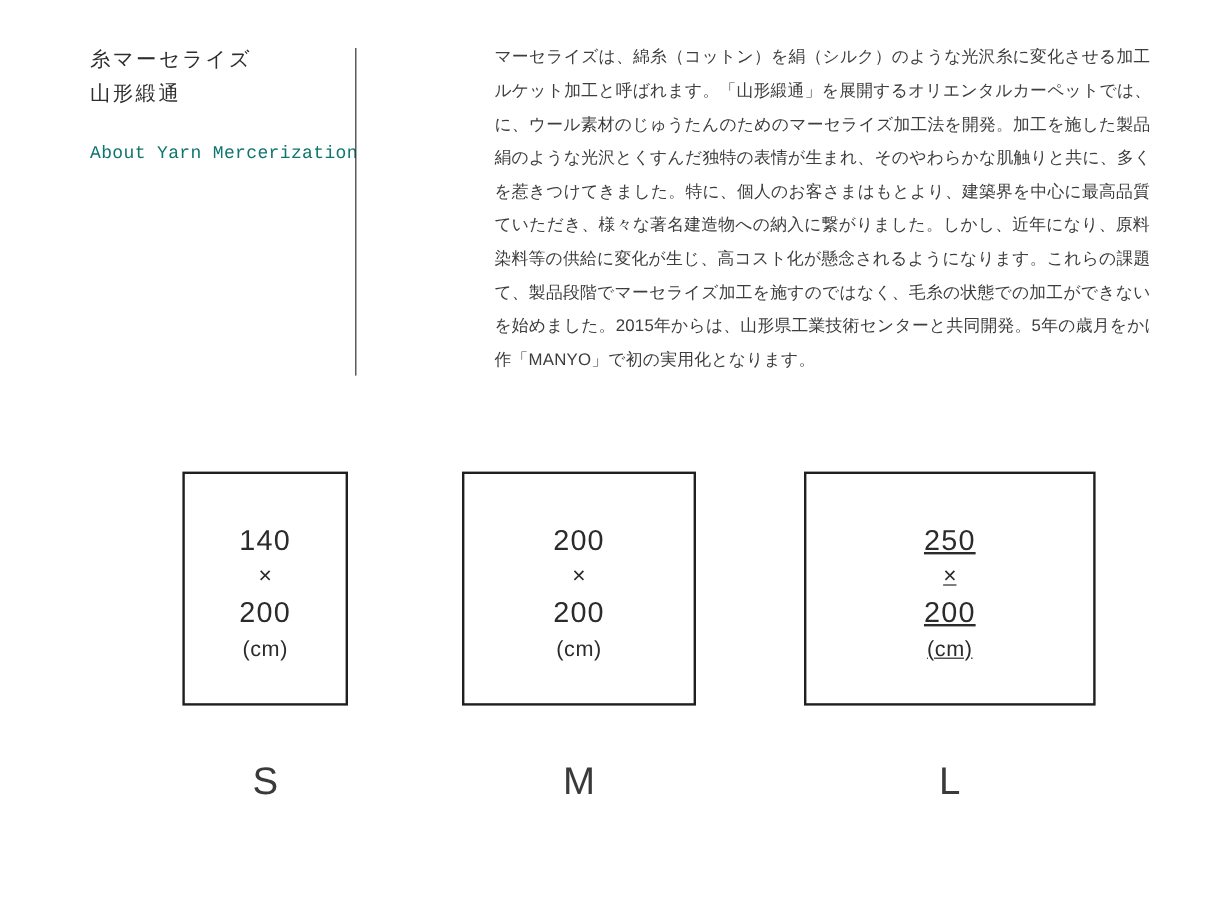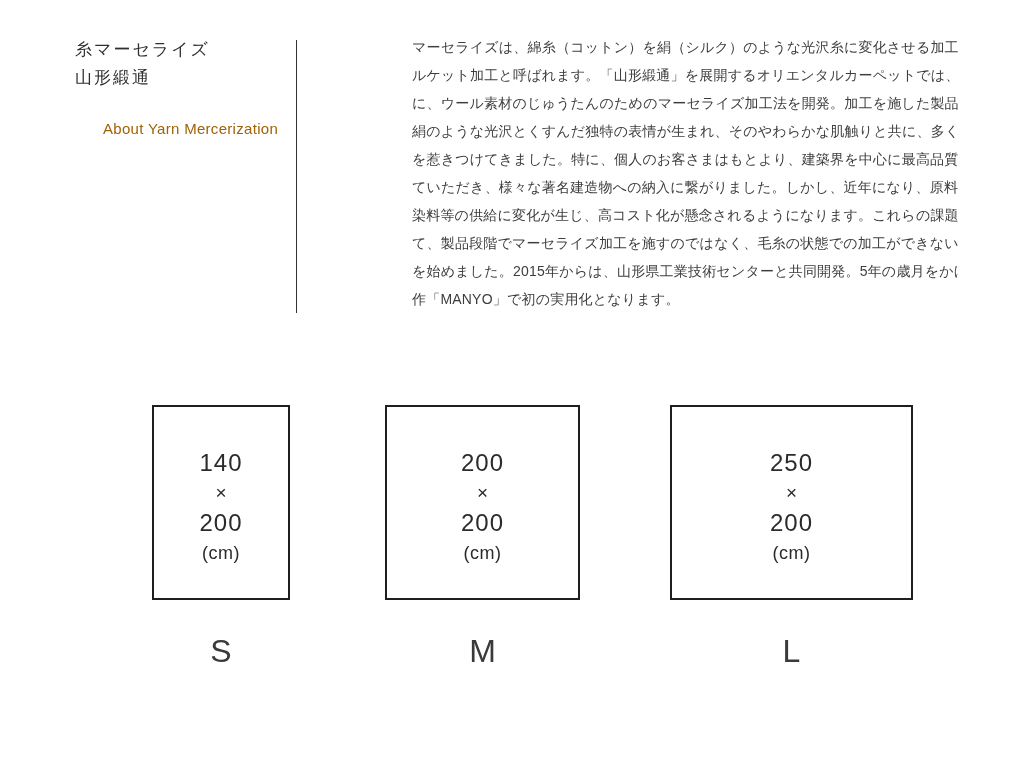--- a/index.html
+++ b/index.html
@@ -25,25 +25,24 @@
   }
   .heading .ja-line {
     font-family: "Liberation Serif", "DejaVu Serif", serif;
     font-size: 17px;
     line-height: 28px;
     letter-spacing: 2px;
     color: #2f2f2f;
   }
   .heading .en {
     margin-top: 28px;
-    font-family: Liberation Sans, sans-serif;
+    font-family: Liberation Mono, monospace;
     font-size: 15px;
     letter-spacing: 0.3px;
-    color: #a16207;
-    margin-left: 28px;
+    color: #0f766e;
   }
 
   
   .divider {
     position: absolute;
     left: 296px;
     top: 40px;
     width: 1px;
     height: 273px;
     background: #333333;
@@ -68,35 +67,35 @@
     overflow: hidden;
   }
   .article .line.last {
     text-align: right;
     text-align-last: left;
   }
 
   
   .size-card {
     position: absolute;
-    top: 405px;
+    top: 393px;
     height: 195px;
     border: 2px solid #1f1f1f;
     box-sizing: border-box;
     display: flex;
     flex-direction: column;
     align-items: center;
     justify-content: center;
     padding-top: 10px;
     color: #2b2b2b;
     text-align: center;
   }
   .size-card.s { left: 152px; width: 138px; }
   .size-card.m { left: 385px; width: 195px; }
-  .size-card.l { left: 670px; width: 243px; }
+  .size-card.l { left: 670px; width: 243px; text-decoration: underline; }
 
   .size-card .dim {
     font-size: 24px;
     line-height: 30px;
     letter-spacing: 1px;
   }
   .size-card .times {
     font-size: 19px;
     line-height: 30px;
   }

